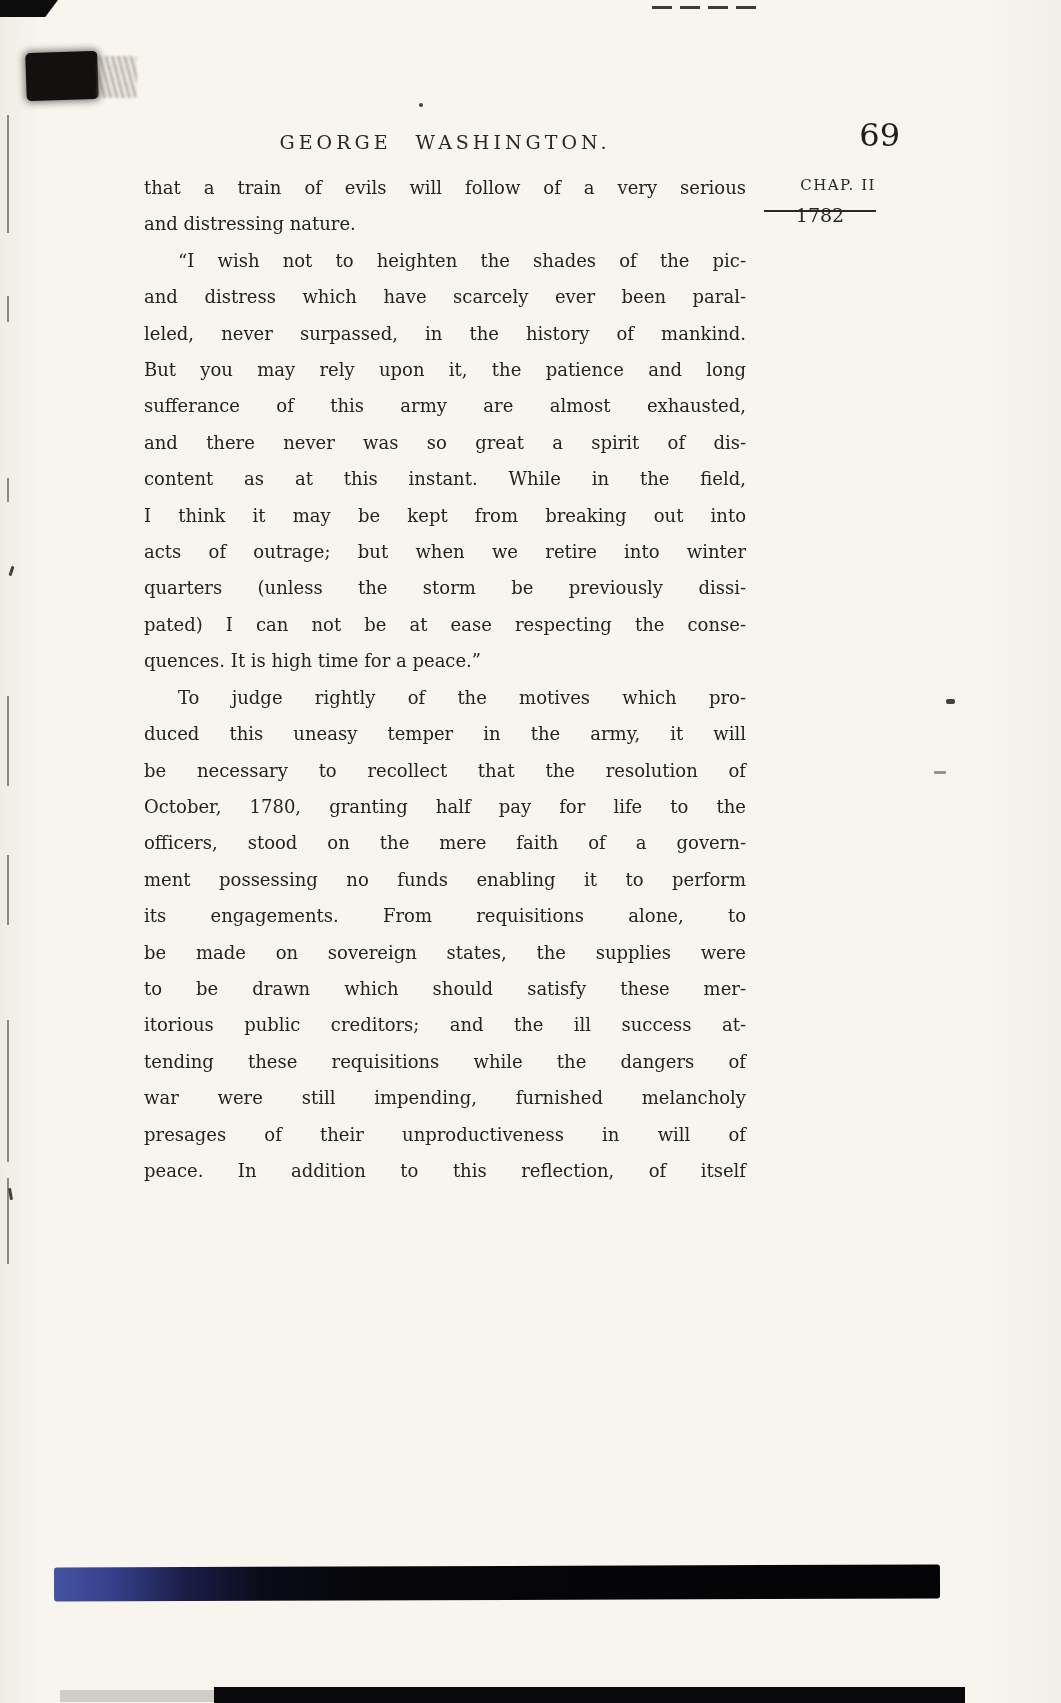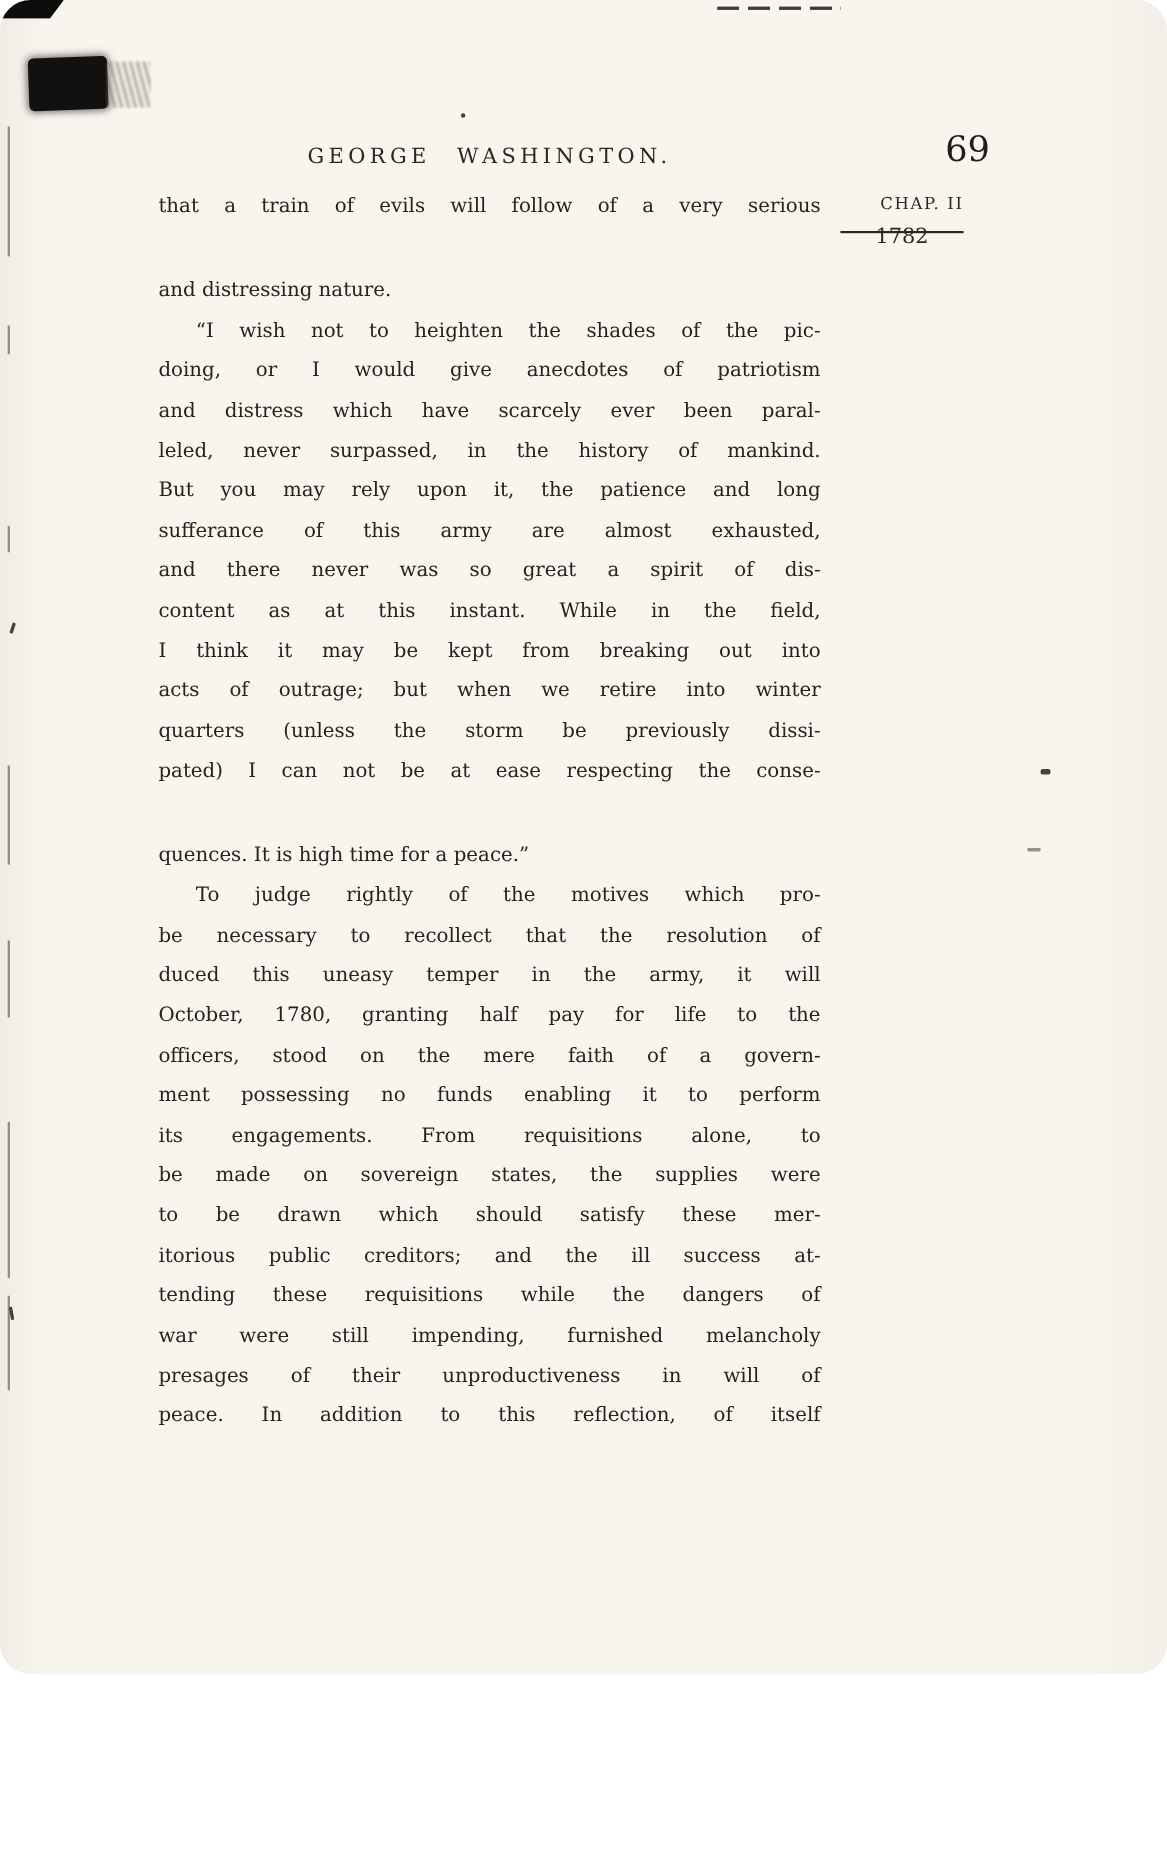--- a/index.html
+++ b/index.html
@@ -1,24 +1,23 @@
 <!DOCTYPE html>
 <html><head>
 <meta charset="utf-8">
 <style>
   html, body { margin: 0; padding: 0; }
   .page {
     position: relative;
     width: 1061px;
-    height: 1522px;
+    height: 1703px;
     background: linear-gradient(90deg, #efece4 0, #f8f5ef 40px, #f8f5ef 980px, #f2efe8 1061px);
     overflow: hidden;
     font-family: "DejaVu Serif", "Liberation Serif", serif;
     color: #26221c;
-    border-radius: 28px;
   }
 
   
   .running-head {
     position: absolute;
     left: 144px; top: 131px; width: 602px;
     text-align: center;
     font-size: 19px;
     letter-spacing: 4px;
     word-spacing: 14px;
@@ -59,21 +58,21 @@
     position: absolute;
     left: 144px; top: 170px; width: 602px;
     font-size: 18px;
     line-height: 36.4px;
     color: #26221c;
   }
   .line {
     text-align: justify;
     text-align-last: justify;
   }
-  .line.flush { text-align-last: left; margin-top: 40px; }
+  .line.flush { text-align-last: left; }
   .line.indent { text-indent: 34px; }
 
   
   .artifact { position: absolute; pointer-events: none; }
   .corner-wedge {
     left: 0; top: 0; width: 58px; height: 17px;
     background: #0c0c0c;
     clip-path: polygon(0 0, 100% 0, 78% 100%, 0 100%);
   }
   .top-dashes {
@@ -142,37 +141,36 @@
   <div class="margin-rule"></div>
   <div class="margin-year">1782</div>
 
   <div class="body-text">
       <div class="paragraph">
         <div class="line">that a train of evils will follow of a very serious</div>
         <div class="line flush">and distressing nature.</div>
       </div>
       <div class="paragraph">
         <div class="line indent">“I wish not to heighten the shades of the pic-</div>
-        <div class="line">doing, or I would give anecdotes of patriotism</div>
         <div class="line">and distress which have scarcely ever been paral-</div>
         <div class="line">leled, never surpassed, in the history of mankind.</div>
         <div class="line">But you may rely upon it, the patience and long</div>
         <div class="line">sufferance of this army are almost exhausted,</div>
         <div class="line">and there never was so great a spirit of dis-</div>
         <div class="line">content as at this instant.  While in the field,</div>
         <div class="line">I think it may be kept from breaking out into</div>
         <div class="line">acts of outrage; but when we retire into winter</div>
         <div class="line">quarters (unless the storm be previously dissi-</div>
         <div class="line">pated) I can not be at ease respecting the conse-</div>
         <div class="line flush">quences.  It is high time for a peace.”</div>
       </div>
       <div class="paragraph">
         <div class="line indent">To judge rightly of the motives which pro-</div>
+        <div class="line">duced this uneasy temper in the army, it will</div>
         <div class="line">be necessary to recollect that the resolution of</div>
-        <div class="line">duced this uneasy temper in the army, it will</div>
         <div class="line">October, 1780, granting half pay for life to the</div>
         <div class="line">officers, stood on the mere faith of a govern-</div>
         <div class="line">ment possessing no funds enabling it to perform</div>
         <div class="line">its engagements.  From requisitions alone, to</div>
         <div class="line">be made on sovereign states, the supplies were</div>
         <div class="line">to be drawn which should satisfy these mer-</div>
         <div class="line">itorious public creditors; and the ill success at-</div>
         <div class="line">tending these requisitions while the dangers of</div>
         <div class="line">war were still impending, furnished melancholy</div>
         <div class="line">presages of their unproductiveness in will of</div>

